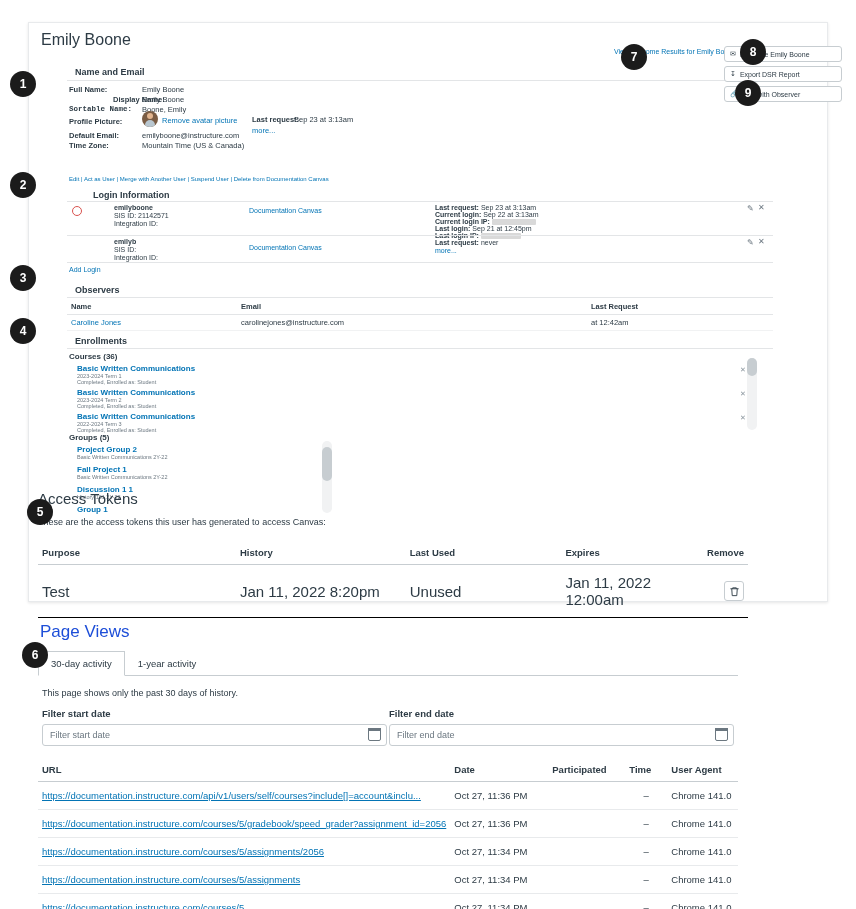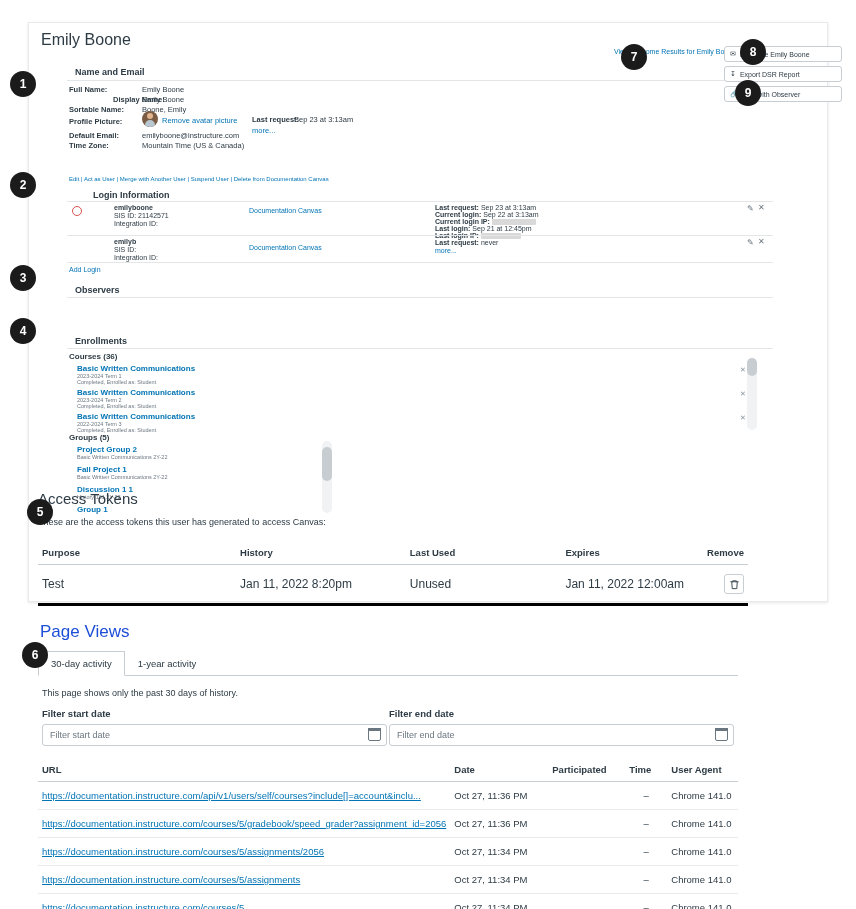--- a/index.html
+++ b/index.html
@@ -118,21 +118,21 @@
   }
   .tokens p { font-size: 9px; margin: 10px 0 14px 0; color: #2d3b45; }
   table.tok {
     width: 100%; border-collapse: collapse;
   }
   table.tok th {
     text-align: left; font-size: 9.5px; font-weight: bold;
     padding: 6px 4px; border-bottom: 1px solid #c7cdd1;
   }
   table.tok td {
-    font-size: 12px; padding: 9px 4px; border-bottom: 3px solid #000000;
+    font-size: 15px; padding: 9px 4px; border-bottom: 1px solid #000000;
   }
   th.remove-col, td.remove-col { text-align: right; }
   .trash-btn {
     display: inline-flex; align-items: center; justify-content: center;
     width: 20px; height: 20px;
     border: 1px solid #c7cdd1; border-radius: 3px; background: #fff;
     color: #2d3b45;
   }
 
   
@@ -207,21 +207,21 @@
 
     <div class="sec-head" style="left:46px; top:44px;">Name and Email</div>
     <div class="rule" style="left:38px; top:57px; width:706px;"></div>
 
     <div class="nm-lbl" style="left:40px; top:62px;">Full Name:</div>
     <div class="nm-val" style="left:113px; top:62px;">Emily Boone</div>
 
     <div class="nm-lbl" style="left:40px; top:72px;padding-left:44px;">Display Name:</div>
     <div class="nm-val" style="left:113px; top:72px;">Emily Boone</div>
 
-    <div class="nm-lbl" style="left:40px; top:82px;">Sortable Name:</div>
+    <div class="nm-lbl" style="left:40px; top:82px;font-family:Liberation Mono, monospace;">Sortable Name:</div>
     <div class="nm-val" style="left:113px; top:82px;">Boone, Emily</div>
 
     <div class="nm-lbl" style="left:40px; top:94px;">Profile Picture:</div>
     <div class="avatar" style="left:113px; top:88px;"></div>
     <a class="nm-val" href="#" style="left:133px; top:93px; color:#0374b5;">Remove avatar picture</a>
 
     <div class="nm-lbl" style="left:40px; top:108px;">Default Email:</div>
     <div class="nm-val" style="left:113px; top:108px;">emilyboone@instructure.com</div>
 
     <div class="nm-lbl" style="left:40px; top:118px;">Time Zone:</div>
@@ -261,20 +261,36 @@
     <a class="login-row" href="#" style="left:406px; top:224px; color:#0374b5;">more...</a>
     <div class="icon-pencil" style="left:718px; top:215px;">✎</div>
     <div class="icon-x" style="left:729px; top:214px;">✕</div>
 
     <div class="rule" style="left:38px; top:239px; width:706px;"></div>
     <a class="login-row" href="#" style="left:40px; top:243px; color:#0374b5;">Add Login</a>
 
     <div class="sec-head" style="left:46px; top:262px;">Observers</div>
     <div class="rule" style="left:38px; top:274px; width:706px;"></div>
 
+    <table class="grid" style="left:38px; top:276px; width:706px;">
+      <thead>
+        <tr>
+          <th style="width:170px">Name</th>
+          <th style="width:350px">Email</th>
+          <th>Last Request</th>
+        </tr>
+      </thead>
+      <tbody>
+        <tr>
+          <td><a href="#">Caroline Jones</a></td>
+          <td>carolinejones@instructure.com</td>
+          <td>at 12:42am</td>
+        </tr>
+      </tbody>
+    </table>
 
     <div class="sec-head" style="left:46px; top:313px;">Enrollments</div>
     <div class="rule" style="left:38px; top:325px; width:706px;"></div>
 
     <div style="position:absolute; left:40px; top:329px; font-size:8px; font-weight:bold;">Courses (36)</div>
 
     <div class="enr-item" style="left:48px; top:341px;">
       <div class="enr-title">Basic Written Communications</div>
       <div class="enr-sub">2023-2024 Term 1</div>
       <div class="enr-sub">Completed, Enrolled as: Student</div>

